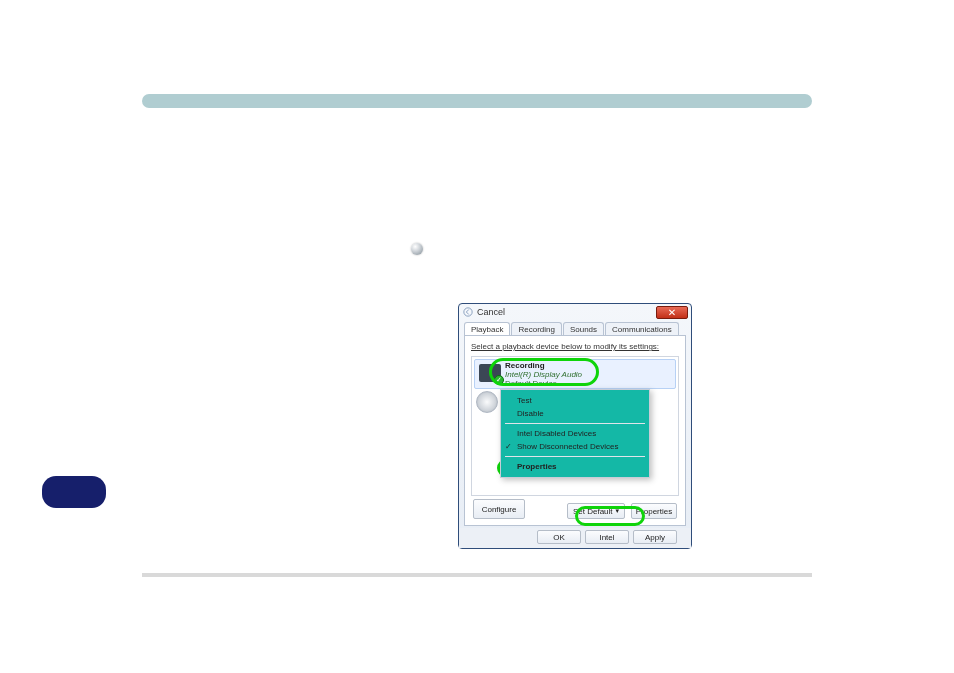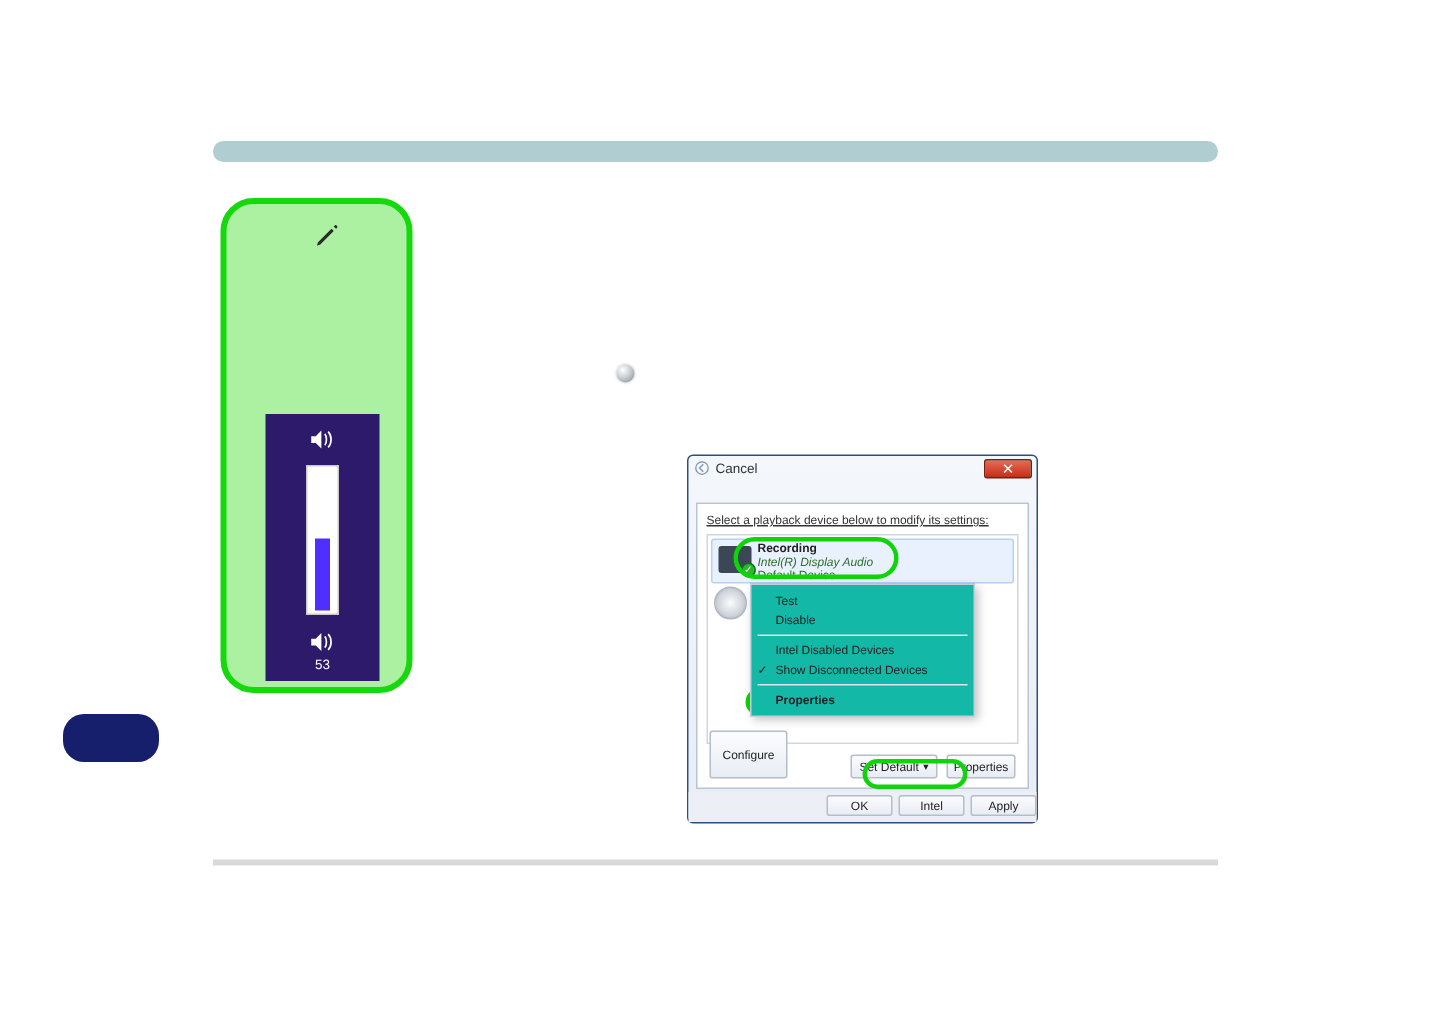--- a/index.html
+++ b/index.html
@@ -121,98 +121,78 @@
   .sound .menu {
     position: absolute; left: 28px; top: -2px; width: 150px;
     background: #14b8a6; border: 1px solid #c7cdd7; box-shadow: 2px 2px 6px rgba(0,0,0,0.25);
     padding: 4px 0; z-index: 2;
   }
   .sound .menu .mi { padding: 2px 16px; font-size: 8px; color: #222; }
   .sound .menu .sep { height: 1px; background: #e0e4ea; margin: 3px 4px; }
   .sound .menu .mi.bold { font-weight: bold; }
   .sound .menu .mi.check::before { content: "\2713"; position: absolute; margin-left: -12px; font-size: 8px; }
   .sound .panel .configure {
-    position: absolute; left: 8px; bottom: 6px; width: 52px; height: 32px;
+    position: absolute; left: 8px; bottom: 6px; width: 52px; height: 20px;
     border: 1px solid #b5bdc8; background: linear-gradient(#fbfcfe,#e8edf4);
     font-size: 8px; display: flex; align-items: center; justify-content: center; border-radius: 2px;
   }
   .sound .panel .setdefault {
     position: absolute; right: 60px; bottom: 6px; width: 58px; height: 16px;
     border: 1px solid #b5bdc8; background: linear-gradient(#fbfcfe,#e8edf4);
     font-size: 8px; display: flex; align-items: center; justify-content: center; border-radius: 2px; position: absolute;
   }
   .sound .panel .setdefault .dd { margin-left: 3px; font-size: 7px; }
   .sound .panel .props {
     position: absolute; right: 8px; bottom: 6px; width: 46px; height: 16px;
     border: 1px solid #b5bdc8; background: linear-gradient(#fbfcfe,#e8edf4);
     font-size: 8px; display: flex; align-items: center; justify-content: center; border-radius: 2px;
   }
   .sound .bottom {
     position: absolute; left: 0; right: 0; bottom: 0; height: 20px;
-    display: flex; justify-content: flex-end; gap: 4px; padding: 2px 0;
+    display: flex; justify-content: flex-end; gap: 4px; padding: 2px 14px;
     background: #ecf0f6;
   }
   .sound .bottom .btn {
     width: 44px; height: 14px; border: 1px solid #b5bdc8; background: linear-gradient(#fbfcfe,#e8edf4);
     font-size: 8px; display: flex; align-items: center; justify-content: center; border-radius: 2px;
   }
 
   
   .oval { position: absolute; border: 3px solid #0fd40a; border-radius: 999px; background: transparent; pointer-events: none; }
 </style>
 </head>
 <body>
 
 <div class="page">
 
   <div class="tip-bar"></div>
 
-  <div class="panel-vol">
-    <span class="pen-icon">
-      <svg viewBox="0 0 24 24">
-          <path d="M3 21l3-1 12-12-2-2L4 18l-1 3zM18 4l2 2 1-1c.4-.4.4-1 0-1.4l-.6-.6c-.4-.4-1-.4-1.4 0L18 4z" fill="#2b2b2b"></path>
-        </svg>
-    </span>
-
-    <div class="vol-box">
-      <span class="vol-speaker-top">
-        <svg width="18" height="14" viewBox="0 0 24 18">
-            <path d="M2 6h4l5-5v16l-5-5H2z" fill="#fff"></path>
-            <path d="M14 4c2 2 2 8 0 10M17 2c3.5 3.5 3.5 10.5 0 14" stroke="#fff" stroke-width="1.5" fill="none"></path>
-          </svg>
-      </span>
-      <div class="vol-track">
-        <div class="vol-fill" style="height: 48px;"></div>
-      </div>
-      <div class="vol-speaker-bottom">
-        <svg width="18" height="14" viewBox="0 0 24 18">
-            <path d="M2 6h4l5-5v16l-5-5H2z" fill="#fff"></path>
-            <path d="M14 4c2 2 2 8 0 10M17 2c3.5 3.5 3.5 10.5 0 14" stroke="#fff" stroke-width="1.5" fill="none"></path>
-          </svg>
-        <span class="vol-value">53</span>
-      </div>
-    </div>
-  </div>
 
   <div class="page-badge"></div>
 
   <div class="orb"></div>
 
   <div class="sound">
     <span class="back-icon">
       <svg viewBox="0 0 12 12">
           <circle cx="6" cy="6" r="5" fill="none" stroke="#7993b6"></circle>
           <path d="M7 3L4 6l3 3" stroke="#7993b6" fill="none"></path>
         </svg>
     </span>
     <span class="title">Cancel</span>
     <div class="close-btn">
       <span>✕</span>
     </div>
 
+    <div class="tabs">
+      <div class="tab active">Playback</div>
+      <div class="tab">Recording</div>
+      <div class="tab">Sounds</div>
+      <div class="tab">Communications</div>
+    </div>
 
     <div class="panel">
       <div class="instr">Select a playback device below to modify its settings:</div>
 
       <div class="list">
         <div class="row row1">
           <div class="dev-icon">
             <div class="chk">✓</div>
           </div>
           <div class="dev-text">

